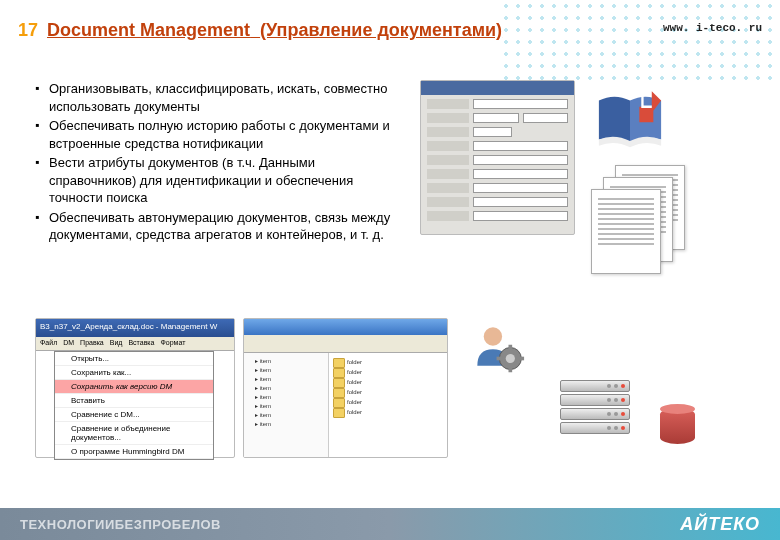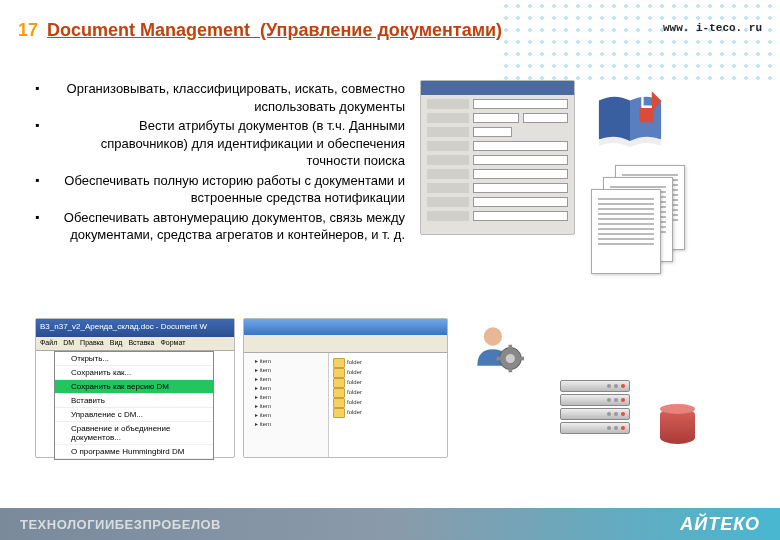--- a/index.html
+++ b/index.html
@@ -31,21 +31,21 @@
   }
   .site {
     position: absolute; top: 22px; right: 18px;
     font-size: 11px; font-weight: bold; color: #222; font-family: Liberation Mono, monospace;
   }
   .content {
     position: absolute; top: 80px; left: 35px; width: 370px;
     font-size: 13px; line-height: 1.35; color: #000;
   }
   .content ul { list-style: none; }
-  .content li { position: relative; padding-left: 14px; margin-bottom: 2px; text-align: right; }
+  .content li { position: relative; padding-left: 14px; margin-bottom: 2px; }
   .content li::before {
     content: "▪"; position: absolute; left: 0; top: 0; font-size: 12px;
   }
   
   .illust { position: absolute; background: #e8e8e8; border: 1px solid #bbb; border-radius: 2px; }
   .dialog { top: 80px; left: 420px; width: 155px; height: 155px; background: #e2e1dd; }
   .dialog .row { display:flex; gap:4px; margin:4px 6px; }
   .dialog .fld { height:10px; background:#fff; border:1px solid #999; flex:1; }
   .dialog .lbl { height:10px; width:42px; background:#d0cfc9; }
   .dialog .title-bar { height:14px; background:#4a6aa0; margin-bottom:4px; }
@@ -55,21 +55,21 @@
   .docs .sheet { position:absolute; width:70px; height:85px; background:#fff; border:1px solid #aaa; box-shadow:1px 1px 3px rgba(0,0,0,.2); }
   .docs .s1 { top:0; left:30px; }
   .docs .s2 { top:12px; left:18px; }
   .docs .s3 { top:24px; left:6px; }
   .docs .sheet::before { content:""; display:block; margin:8px 6px 3px; height:2px; background:#bbb; box-shadow:0 5px 0 #bbb,0 10px 0 #bbb,0 15px 0 #bbb,0 20px 0 #bbb,0 25px 0 #bbb,0 30px 0 #bbb,0 35px 0 #bbb,0 40px 0 #bbb,0 45px 0 #bbb; }
   .word-win { top: 318px; left: 35px; width: 200px; height: 140px; background:#fff; }
   .word-win .tb { height:18px; background:linear-gradient(#3e6ab5,#2a4e90); font-size:8px; color:#fff; padding:3px 4px; overflow:hidden; white-space:nowrap; }
   .word-win .menu { height:14px; background:#ece9d8; border-bottom:1px solid #aaa; font-size:7px; padding:2px 4px; display:flex; gap:6px; color:#000; }
   .word-win .dd { position:absolute; top:32px; left:18px; width:160px; background:#fff; border:1px solid #888; font-size:8px; }
   .word-win .dd .it { padding:2px 16px; border-bottom:1px solid #eee; color:#000; }
-  .word-win .dd .it.hl { background:#22c55e; }
+  .word-win .dd .it.hl { background:#fca5a5;font-style:italic; }
   .explorer { top: 318px; left: 243px; width: 205px; height: 140px; background:#fff; }
   .explorer .tb { height:16px; background:linear-gradient(#6fa8e8,#3a74c4); }
   .explorer .tools { height:18px; background:#ece9d8; border-bottom:1px solid #aaa; }
   .explorer .body { display:flex; height:104px; }
   .explorer .tree { width:85px; border-right:1px solid #ccc; font-size:6px; padding:3px; background:#fafafa; }
   .explorer .tree .tn { padding:1px 0 1px 8px; color:#333; }
   .explorer .files { flex:1; padding:4px; font-size:6px; }
   .explorer .files .f { padding:2px 0 2px 14px; position:relative; color:#333; }
   .explorer .files .f::before { content:""; position:absolute; left:0; top:1px; width:10px; height:8px; background:#f3d163; border:1px solid #c9a33a; border-radius:1px; }
   .user-icon { top: 320px; left: 470px; width: 55px; height: 55px; background:none; border:none; }
@@ -100,22 +100,22 @@
     <span>Document Management</span>
     &nbsp;<span>(Управление документами)</span>
   </span>
 </div>
 
 <div class="site">www. i-teco. ru</div>
 
 <div class="content">
   <ul>
     <li>Организовывать, классифицировать, искать, совместно использовать документы</li>
+    <li>Обеспечивать полную историю работы с документами и встроенные средства нотификации</li>
     <li>Вести атрибуты документов (в т.ч. Данными справочников) для идентификации и обеспечения точности поиска</li>
-    <li>Обеспечивать полную историю работы с документами и встроенные средства нотификации</li>
     <li>Обеспечивать автонумерацию документов, связь между документами, средства агрегатов и контейнеров, и т. д.</li>
   </ul>
 </div>
 
 <div class="illust dialog">
   <div class="title-bar"></div>
   <div class="row">
       <div class="lbl"></div>
       <div class="fld"></div>
     </div>
@@ -164,35 +164,35 @@
   </svg>
 </div>
 
 <div class="illust docs">
   <div class="sheet s1"></div>
   <div class="sheet s2"></div>
   <div class="sheet s3"></div>
 </div>
 
 <div class="illust word-win">
-  <div class="tb">B3_n37_v2_Аренда_склад.doc - Document W</div>
+  <div class="tb">B3_n37_v2_Аренда_склад.doc - Management W</div>
   <div class="menu">
     <span>Файл</span>
     <span>DM</span>
     <span>Правка</span>
     <span>Вид</span>
     <span>Вставка</span>
     <span>Формат</span>
   </div>
   <div class="dd">
     <div class="it">Открыть...</div>
     <div class="it">Сохранить как...</div>
     <div class="it hl">Сохранить как версию DM</div>
     <div class="it">Вставить</div>
-    <div class="it">Управление с DM...</div>
+    <div class="it">Сравнение с DM...</div>
     <div class="it">Сравнение и объединение документов...</div>
     <div class="it">О программе Hummingbird DM</div>
   </div>
 </div>
 
 <div class="illust explorer">
   <div class="tb"></div>
   <div class="tools"></div>
   <div class="body">
     <div class="tree">

